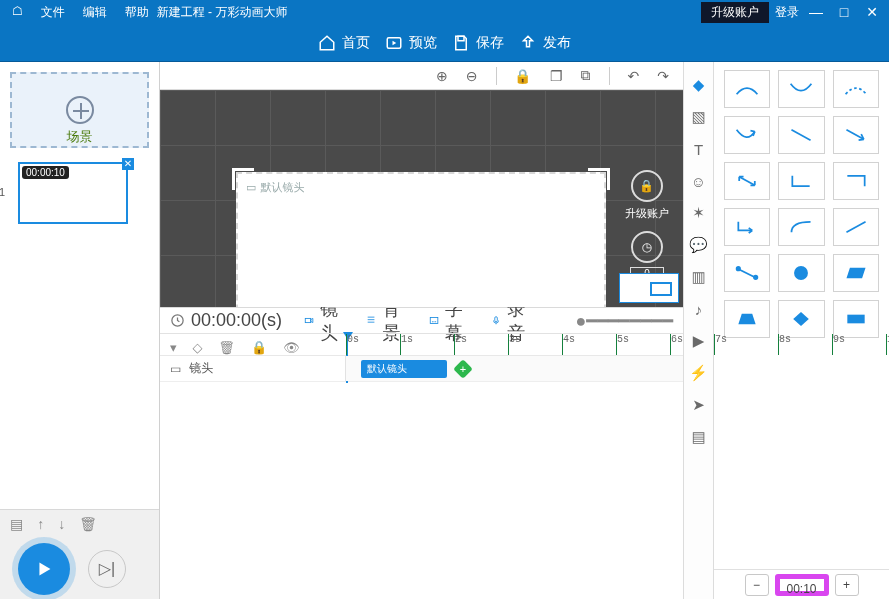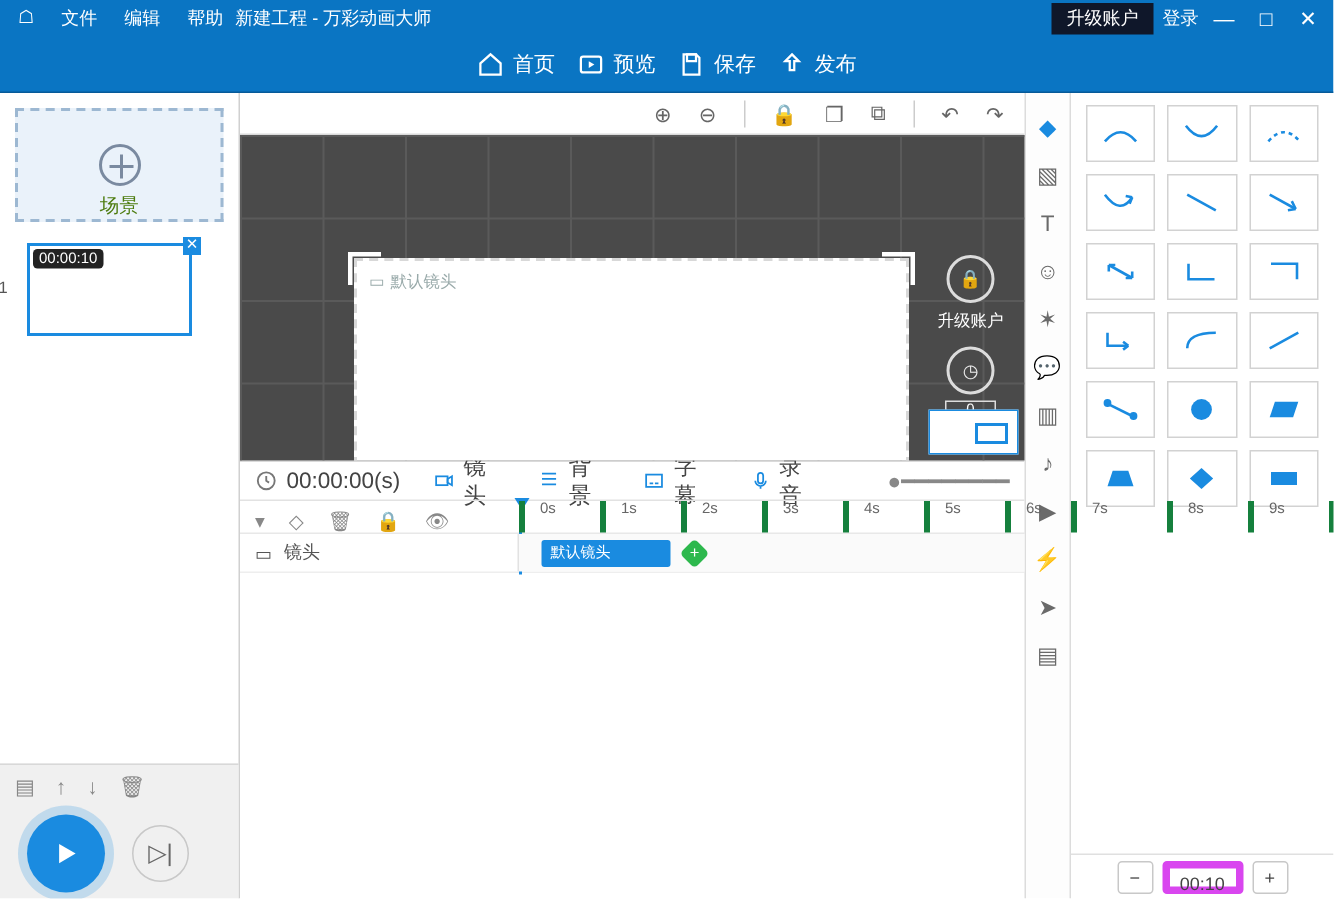--- a/index.html
+++ b/index.html
@@ -49,29 +49,29 @@
 .c-tl { left: -6px; top: -6px; border-right: none; border-bottom: none; }
 .c-tr { right: -6px; top: -6px; border-left: none; border-bottom: none; }
 .cam-label { position: absolute; left: 8px; top: 6px; font-size: 11px; color: #9aa; display: flex; align-items: center; gap: 4px; }
 .float-ctrl { position: absolute; right: 10px; top: 80px; width: 52px; color: #fff; font-size: 11px; text-align: center; }
 .fc-item { margin-bottom: 10px; }
 .fc-circ { width: 32px; height: 32px; margin: 0 auto 4px; border: 2px solid #dcdcdc; border-radius: 50%; display: flex; align-items: center; justify-content: center; font-size: 12px; color: #eee; }
 .fc-bar { width: 34px; height: 14px; margin: 0 auto 2px; border: 1px solid #ddd; font-size: 10px; line-height: 12px; }
 .mini { position: absolute; right: 4px; bottom: 4px; width: 60px; height: 30px; background: #fff; border: 1px solid #1a8be0; }
 .mini-inner { position: absolute; right: 6px; top: 8px; width: 22px; height: 14px; border: 2px solid #1a8be0; }
 
-.row-strip { height: 26px; border-top: 1px solid #dadada; display: flex; align-items: center; gap: 22px; padding: 0 10px; font-size: 15px; color: #444; }
+.row-strip { height: 26px; border-top: 1px solid #dadada; display: flex; align-items: center; gap: 22px; padding: 0 10px; font-size: 18px; color: #444; }
 .rsi { display: flex; align-items: center; gap: 6px; }
 .rsi svg { width: 15px; height: 15px; stroke: #1a8be0; fill: none; stroke-width: 2; }
 .clock-ic { stroke: #777 !important; }
 
 .timeline-hdr { height: 22px; border-top: 1px solid #e2e2e2; display: flex; align-items: flex-end; font-size: 10px; color: #666; }
 .th-left { width: 186px; display: flex; align-items: center; gap: 16px; padding-left: 10px; font-size: 13px; color: #888; }
 .th-ticks { flex: 1; position: relative; height: 100%; }
-.tick { position: absolute; top: 0; height: 100%; border-left: 4px solid #15803d; padding-left: 10px; }
+.tick { position: absolute; top: 0; height: 100%; border-left: 1px solid #15803d; padding-left: 0; font-family: Liberation Mono, monospace; }
 .playhead { position: absolute; left: 0; top: 0; bottom: -28px; width: 0; border-left: 2px solid #1a8be0; }
 .playhead:before { content: ""; position: absolute; left: -5px; top: -2px; width: 0; height: 0; border: 5px solid transparent; border-top: 8px solid #1a8be0; }
 
 .timeline-row { height: 26px; border-top: 1px solid #e8e8e8; display: flex; font-size: 12px; }
 .tr-label { width: 186px; display: flex; align-items: center; gap: 8px; padding-left: 10px; color: #555; border-right: 1px solid #e2e2e2; }
 .tr-track { flex: 1; position: relative; background: #fafafa; }
 .clip { position: absolute; left: 15px; top: 4px; height: 18px; width: 86px; background: #1a8be0; color: #fff; font-size: 10px; line-height: 18px; padding-left: 6px; border-radius: 2px; }
 .clip-plus { position: absolute; left: 110px; top: 6px; width: 14px; height: 14px; background: #2db84d; color: #fff; text-align: center; line-height: 14px; font-size: 11px; border-radius: 3px; transform: rotate(45deg); }
 .clip-plus span{ display:block; transform: rotate(-45deg);}
 

